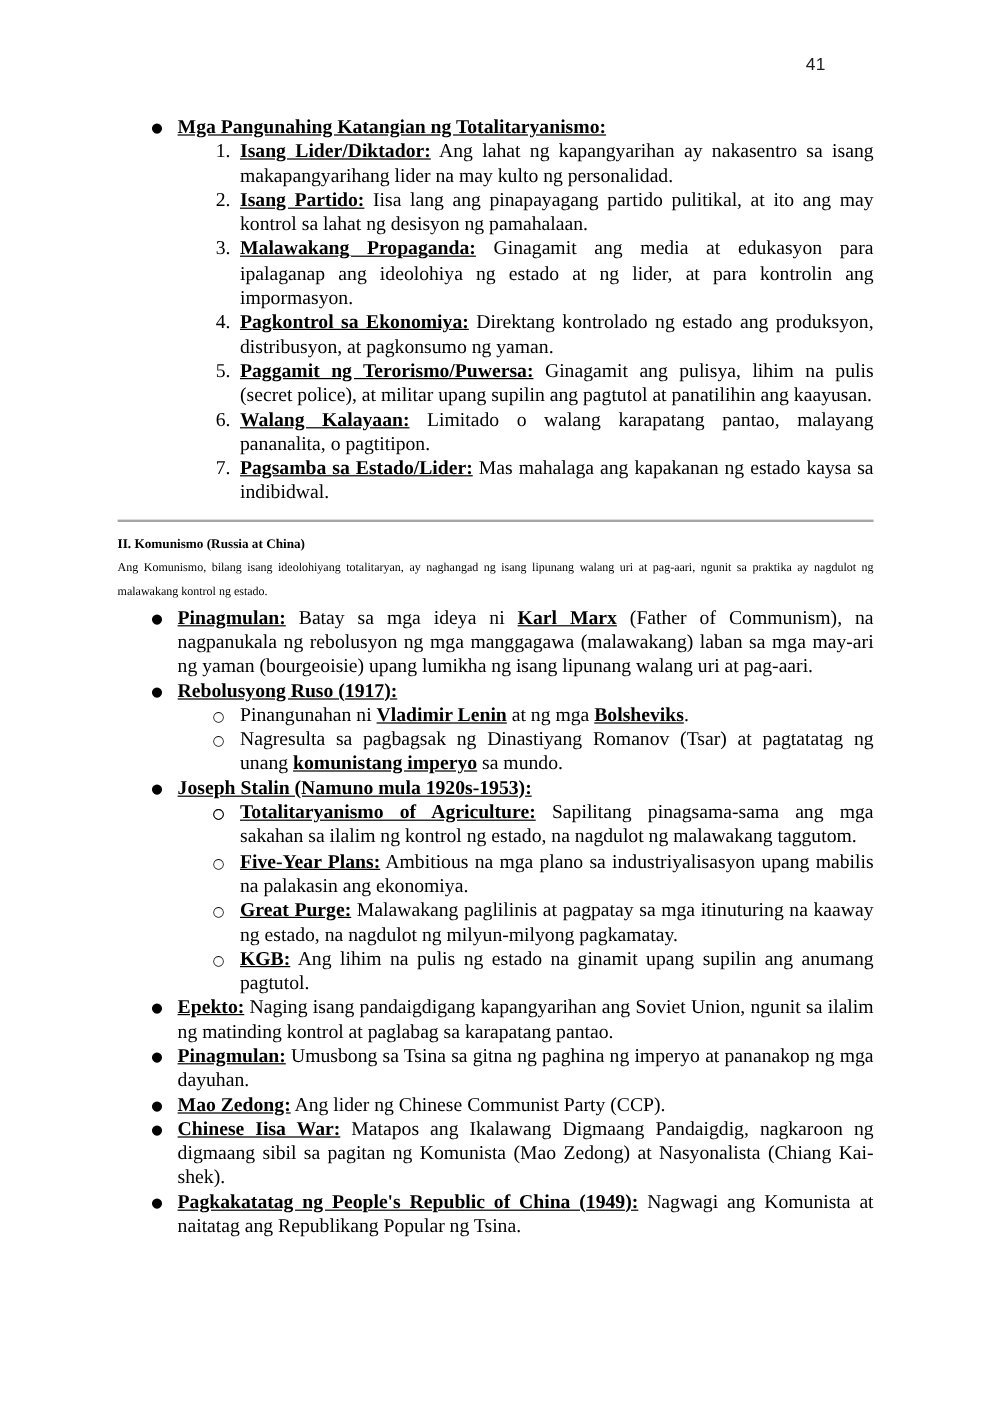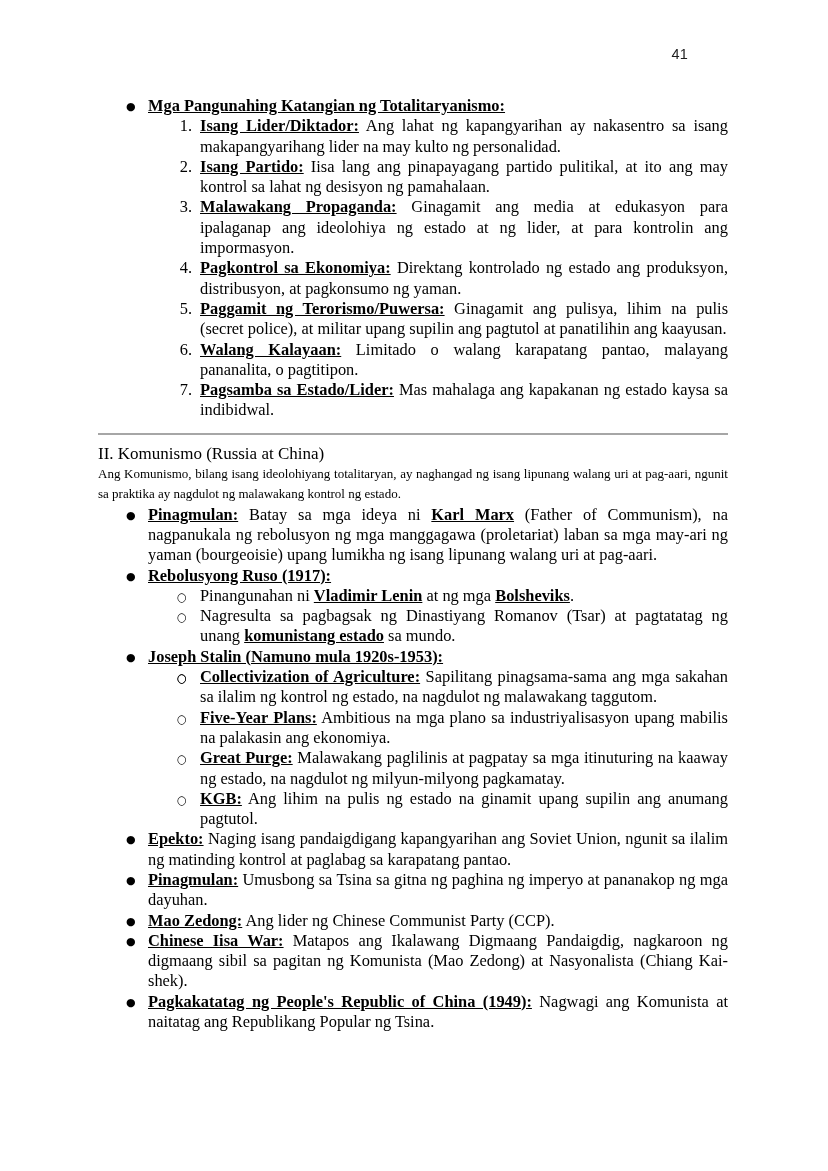--- a/index.html
+++ b/index.html
@@ -40,21 +40,21 @@
     top: 96px;
     width: 630px;
   }
 
   p, .line {
     margin: 0;
     padding: 0;
   }
 
   .body-text {
-    font-size: 13px;
+    font-size: 10px;
     line-height: 20.3px;
     text-align: justify;
     text-justify: inter-word;
     hyphens: none;
   }
 
   b, strong, .b {
     font-weight: bold;
     text-decoration: underline;
   }
@@ -145,23 +145,23 @@
   }
   .circle-glyph {
     font-family: "DejaVu Sans", sans-serif;
     font-size: 11.5px;
     line-height: 20.3px;
     vertical-align: 0px;
   }
   
 
   .sect-head {
-    font-size: 17px;
-    line-height: 20.3px;
-    font-weight: normal;
+    font-size: 11px;
+    line-height: 20.3px;
+    font-weight: bold;
   }
 </style>
 </head>
 <body>
 
 <div class="page">
 
   <div class="page-number">41</div>
 
   <div class="content">
@@ -208,54 +208,54 @@
       <hr class="hr">
     </div>
 
     <p class="sect-head">II. Komunismo (Russia at China)</p>
     <p class="body-text">Ang Komunismo, bilang isang ideolohiyang totalitaryan, ay naghangad ng isang lipunang walang uri at pag-aari, ngunit sa praktika ay nagdulot ng malawakang kontrol ng estado.</p>
 
 
     <ul class="level1">
       <li>
         <span class="marker"><span class="bullet-glyph">●</span></span>
-        <span class="b">Pinagmulan:</span><span> Batay sa mga ideya ni </span><span class="b">Karl Marx</span><span> (Father of Communism), na nagpanukala ng rebolusyon ng mga manggagawa (proletariat) laban sa mga may-ari ng yaman (bourgeoisie) upang lumikha ng isang lipunang walang uri at pag-aari.</span>
+        <span class="b">Pinagmulan:</span><span> Batay sa mga ideya ni </span><span class="b">Karl Marx</span><span> (Father of Communism), na nagpanukala ng rebolusyon ng mga manggagawa (malawakang) laban sa mga may-ari ng yaman (bourgeoisie) upang lumikha ng isang lipunang walang uri at pag-aari.</span>
       </li>
       <li>
         <span class="marker"><span class="bullet-glyph">●</span></span>
         <span class="b">Rebolusyong Ruso (1917):</span>
       </li>
     </ul>
 
     <ul class="circle">
       <li>
         <span class="marker"><span class="circle-glyph">○</span></span>
         <span>Pinangunahan ni </span><span class="b">Vladimir Lenin</span><span> at ng mga </span><span class="b">Bolsheviks</span><span>.</span>
       </li>
       <li>
         <span class="marker"><span class="circle-glyph">○</span></span>
-        <span>Nagresulta sa pagbagsak ng Dinastiyang Romanov (Tsar) at pagtatatag ng unang </span><span class="b">komunistang estado</span><span> sa mundo.</span>
+        <span>Nagresulta sa pagbagsak ng Dinastiyang Romanov (Tsar) at pagtatatag ng unang </span><span class="b">komunistang imperyo</span><span> sa mundo.</span>
       </li>
     </ul>
 
     <ul class="level1">
       <li>
         <span class="marker"><span class="bullet-glyph">●</span></span>
         <span class="b">Joseph Stalin (Namuno mula 1920s-1953):</span>
       </li>
     </ul>
 
     <ul class="circle">
       <li>
         <span class="marker"><span class="circle-glyph">○</span></span>
         <span class="b"></span>
       </li>
       <li>
         <span class="marker"><span class="circle-glyph">○</span></span>
-        <span class="b">Collectivization of Agriculture:</span><span> Sapilitang pinagsama-sama ang mga sakahan sa ilalim ng kontrol ng estado, na nagdulot ng malawakang taggutom.</span>
+        <span class="b">Totalitaryanismo of Agriculture:</span><span> Sapilitang pinagsama-sama ang mga sakahan sa ilalim ng kontrol ng estado, na nagdulot ng malawakang taggutom.</span>
       </li>
       <li>
         <span class="marker"><span class="circle-glyph">○</span></span>
         <span class="b">Five-Year Plans:</span><span> Ambitious na mga plano sa industriyalisasyon upang mabilis na palakasin ang ekonomiya.</span>
       </li>
       <li>
         <span class="marker"><span class="circle-glyph">○</span></span>
         <span class="b">Great Purge:</span><span> Malawakang paglilinis at pagpatay sa mga itinuturing na kaaway ng estado, na nagdulot ng milyun-milyong pagkamatay.</span>
       </li>
       <li>

